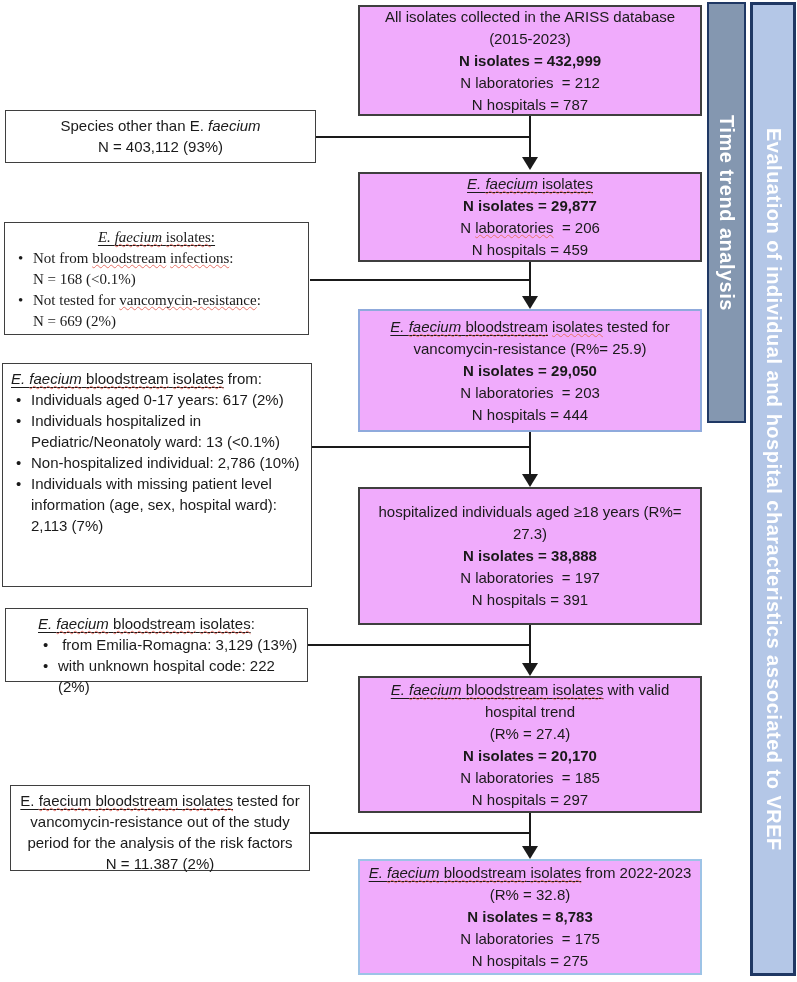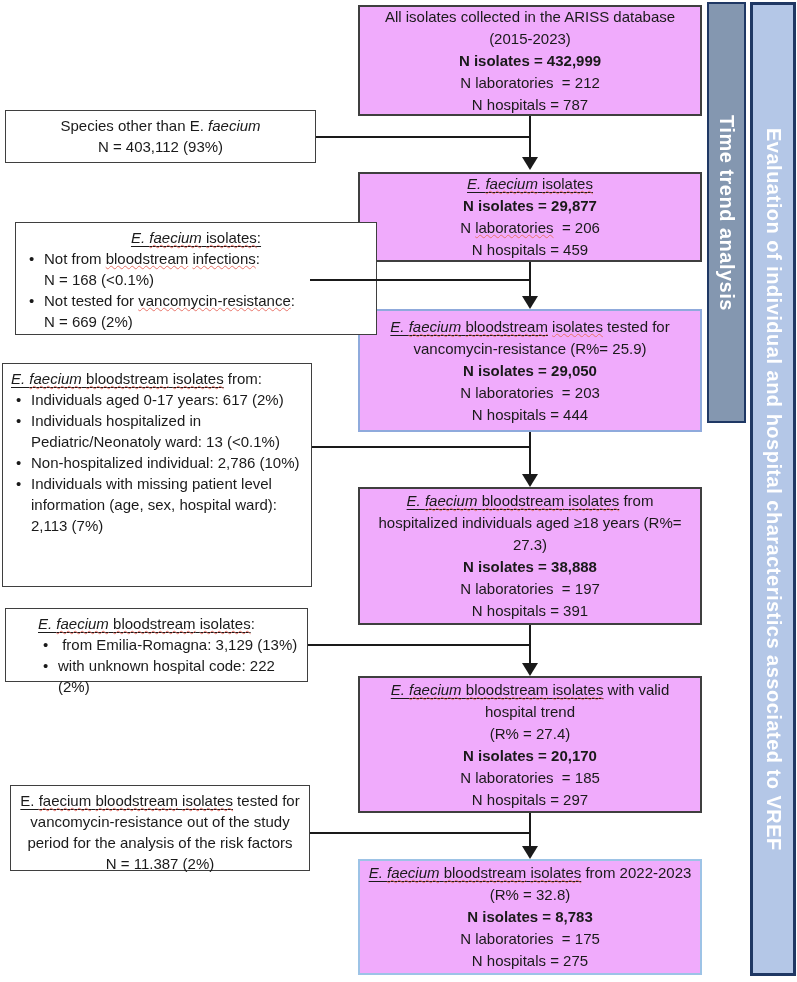--- a/index.html
+++ b/index.html
@@ -56,21 +56,20 @@
 
   <div class="fbox accent" style="top: 309px; height: 123px; border-color: rgb(143, 170, 220);">
     <div><span class="i u">E. </span><span class="i u"><span class="w">faecium</span></span><span class="u"> </span><span class="u"><span class="w">bloodstream</span></span><span> </span><span class="w">isolates</span><span> tested for</span></div>
     <div><span>vancomycin-resistance (R%= 25.9)</span></div>
     <div><span class="b">N isolates = 29,050</span></div>
     <div><span>N laboratories&nbsp; = 203</span></div>
     <div><span>N hospitals = 444</span></div>
   </div>
 
   <div class="fbox" style="top:487px;height:138px;">
-    <div><span class="i u">E. </span><span class="i u"><span class="w">faecium</span></span><span class="u"> </span><span class="u"><span class="w">bloodstream</span></span><span class="u"> </span><span class="u"><span class="w">isolates</span></span><span> from</span></div>
     <div><span>hospitalized individuals aged ≥18 years (R%=</span></div>
     <div><span>27.3)</span></div>
     <div><span class="b">N isolates = 38,888</span></div>
     <div><span>N laboratories&nbsp; = 197</span></div>
     <div><span>N hospitals = 391</span></div>
   </div>
 
   <div class="fbox" style="top:676px;height:137px;">
     <div><span class="i u">E. </span><span class="i u"><span class="w">faecium</span></span><span class="u"> </span><span class="u"><span class="w">bloodstream</span></span><span class="u"> </span><span class="u"><span class="w">isolates</span></span><span> with valid</span></div>
     <div><span>hospital trend</span></div>
@@ -86,21 +85,21 @@
     <div><span class="b">N isolates = 8,783</span></div>
     <div><span>N laboratories&nbsp; = 175</span></div>
     <div><span>N hospitals = 275</span></div>
   </div>
 
   <div class="xbox center" style="left:5px;top:110px;width:311px;height:53px;">
     <div><span>Species other than E. </span><span class="i">faecium</span></div>
     <div><span>N = 403,112 (93%)</span></div>
   </div>
 
-  <div class="xbox" style="left:15px;top:222px;width:362px;height:113px;">
+  <div class="xbox" style="left:4px;top:222px;width:305px;height:113px;font-family:Liberation Serif, serif;">
     <div class="title-center"><span class="i u">E. </span><span class="i u"><span class="w">faecium</span></span><span class="u"> </span><span class="u"><span class="w">isolates</span></span><span class="u">:</span></div>
     <div class="bullet"><span>Not from </span><span class="w">bloodstream</span><span> </span><span class="w">infections</span><span>:</span><br><span>N = 168 (&lt;0.1%)</span></div>
     <div class="bullet"><span>Not tested for </span><span class="w">vancomycin-resistance</span><span>:</span><br><span>N = 669 (2%)</span></div>
   </div>
 
   <div class="xbox" style="left:2px;top:363px;width:310px;height:224px;">
     <div><span class="i u">E. </span><span class="i u"><span class="w">faecium</span></span><span class="u"> </span><span class="u"><span class="w">bloodstream</span></span><span class="u"> </span><span class="u"><span class="w">isolates</span></span><span> from:</span></div>
     <div class="bullet"><span>Individuals aged 0-17 years: 617 (2%)</span></div>
     <div class="bullet"><span>Individuals hospitalized in</span><br><span>Pediatric/Neonatoly ward: 13 (&lt;0.1%)</span></div>
     <div class="bullet"><span>Non-hospitalized individual: 2,786 (10%)</span></div>

